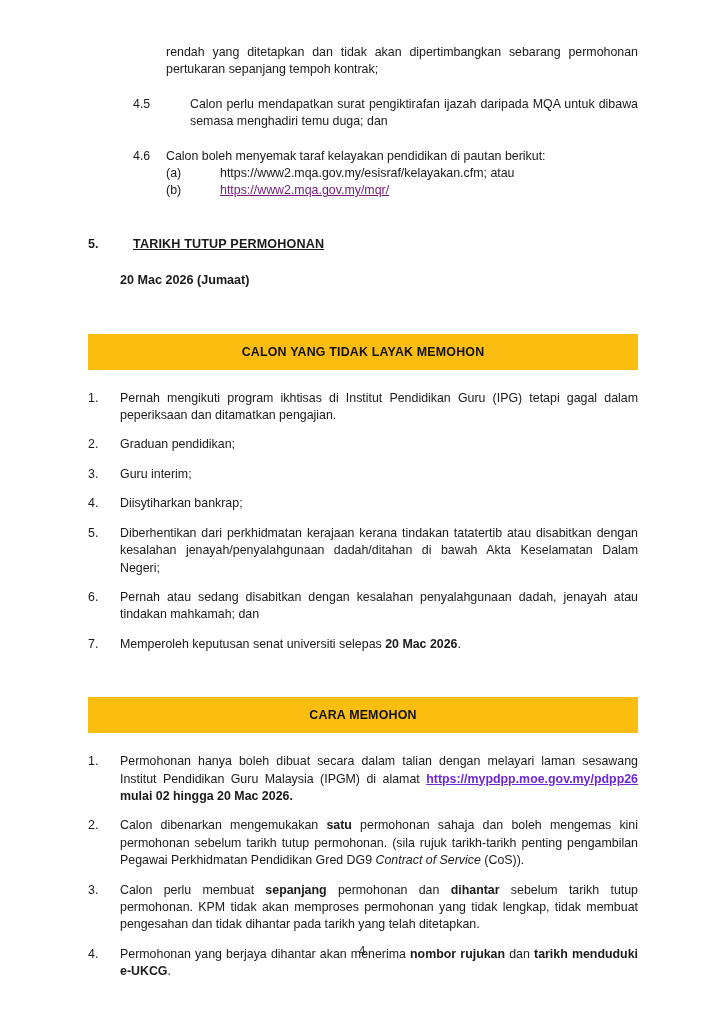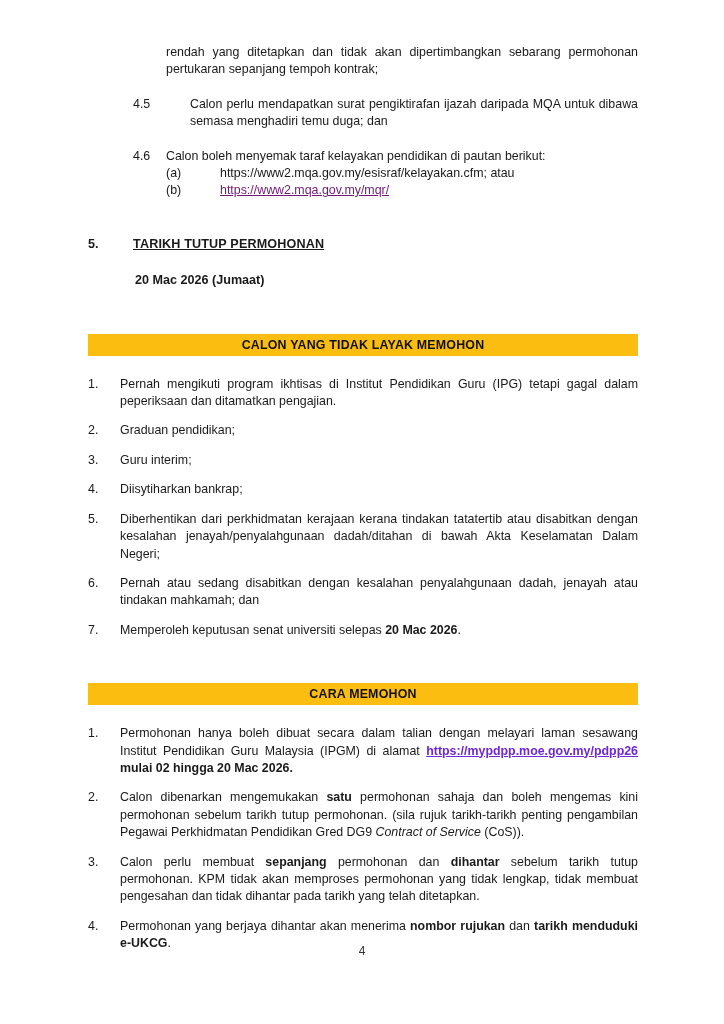--- a/index.html
+++ b/index.html
@@ -101,31 +101,31 @@
   }
   .sect .sect-title {
     font-size: 12.6px;
     font-weight: bold;
     line-height: 17.4px;
     text-decoration: underline;
     letter-spacing: 0.15px;
   }
   .sect-date {
     margin-top: 19px;
-    margin-left: 47px;
+    margin-left: 32px;
     font-size: 12.6px;
     font-weight: bold;
     line-height: 17.4px;
   }
 
   
   .banner {
     margin-top: 44px;
     width: 550px;
-    height: 22px;
+    height: 36px;
     background: #FBBE10;
     display: flex;
     align-items: center;
     justify-content: center;
   }
   .banner-text {
     font-size: 12.4px;
     font-weight: bold;
     color: #111111;
     letter-spacing: 0.2px;

